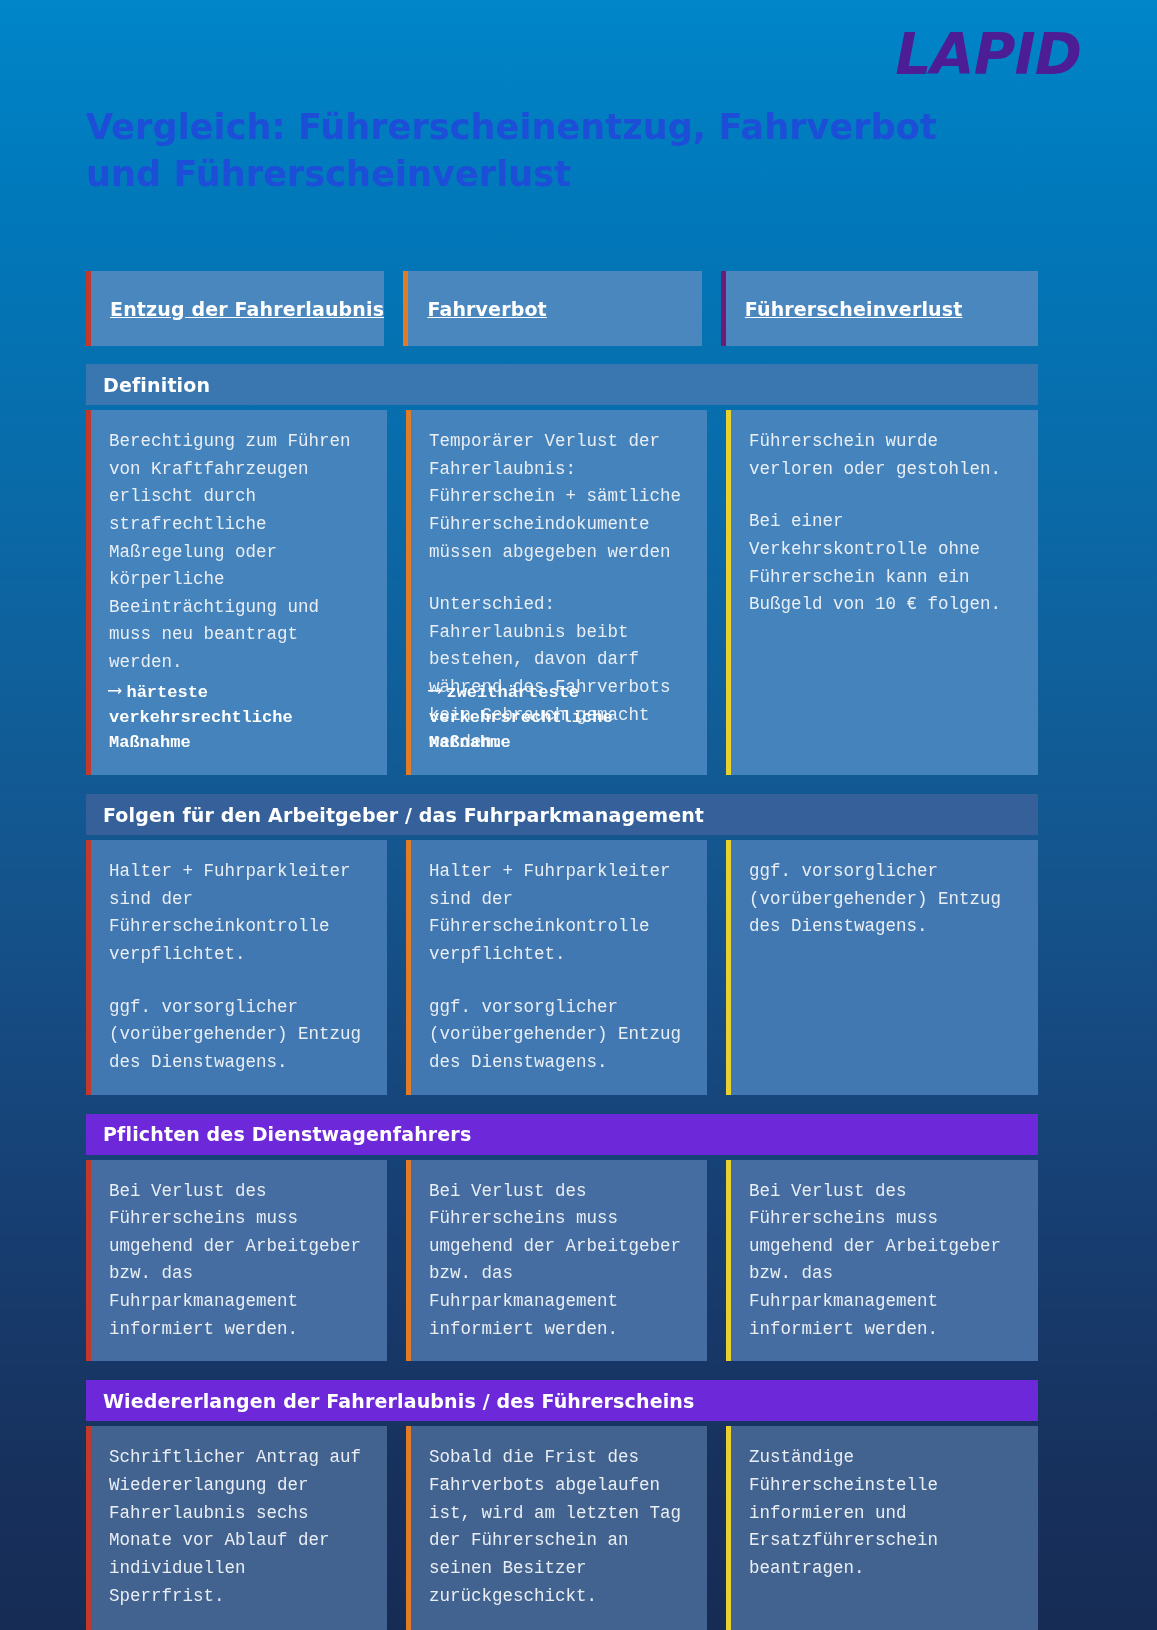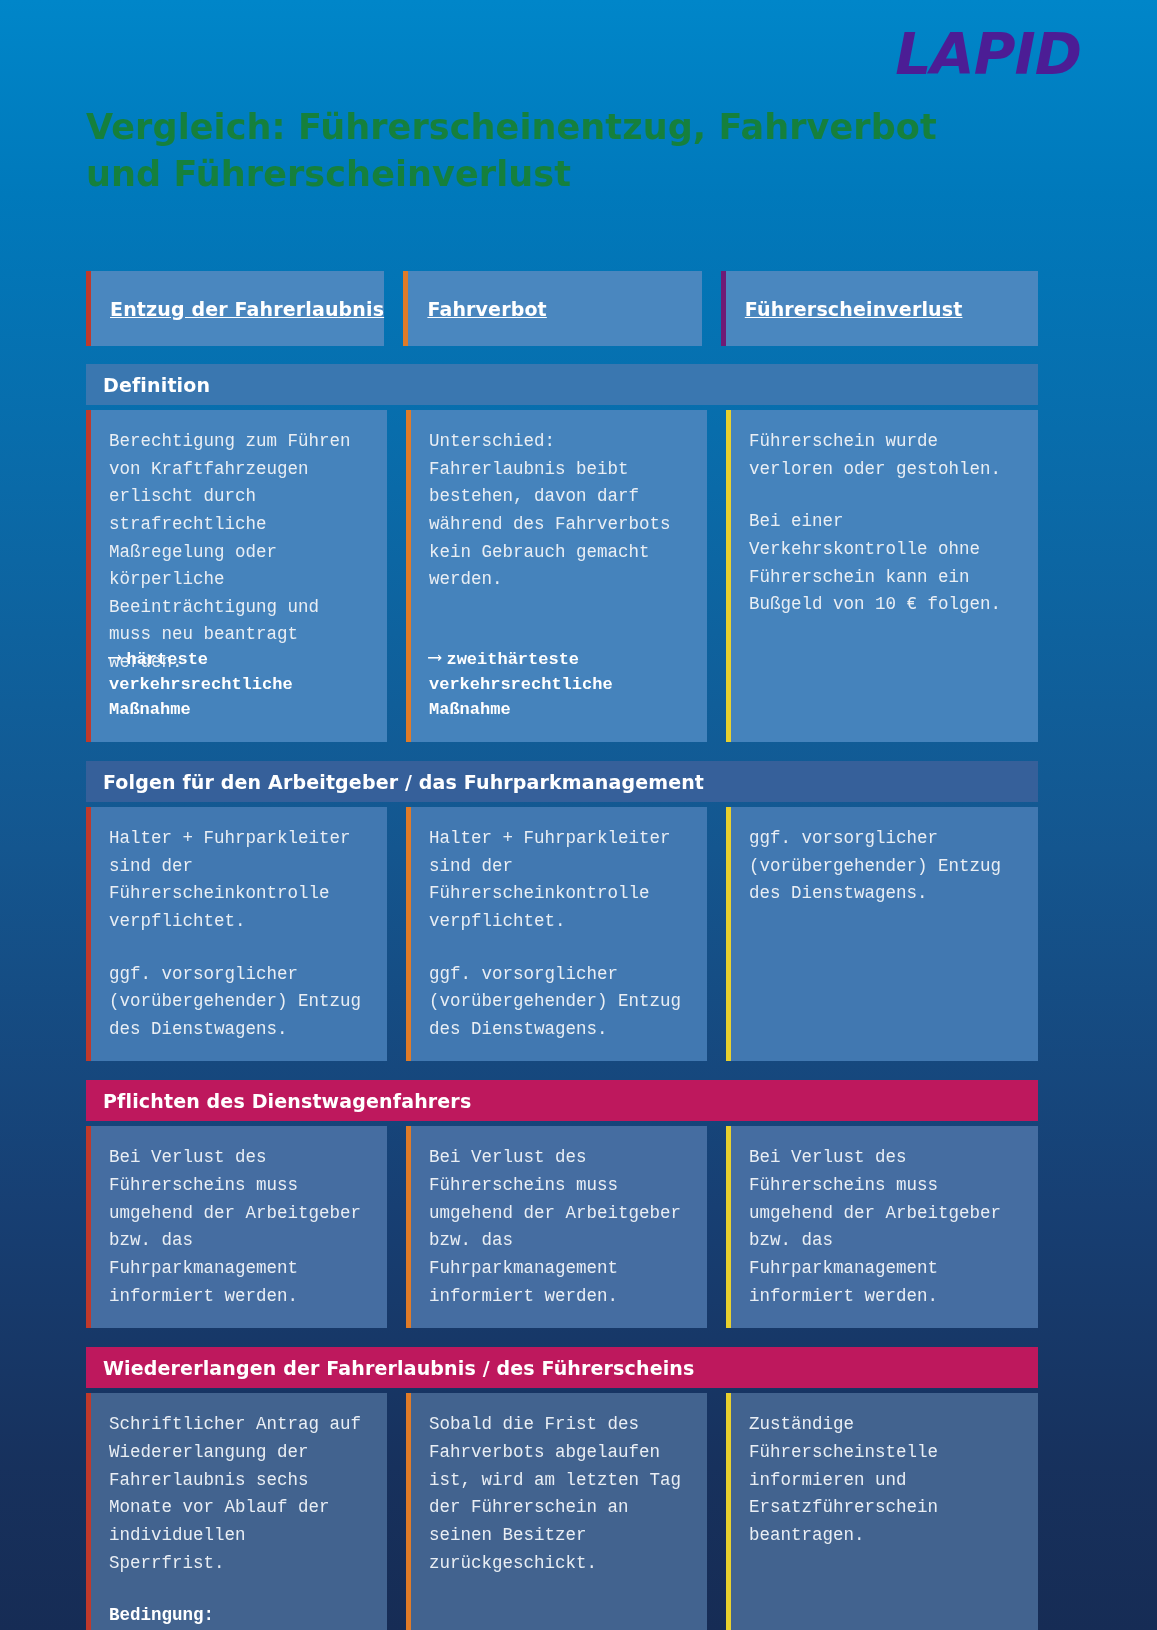--- a/index.html
+++ b/index.html
@@ -38,21 +38,21 @@
   }
 
   .page-title {
     position:absolute;
     left:86px; top:104px;
     width:880px;
     font-size:35px;
     font-weight:bold;
     line-height:1.33;
     letter-spacing:0.1px;
-    color:#15803d;
+    color:#1d4ed8;
   }
 
   
   .table {
     position:absolute;
     left:86px;
     top:271px;
     width:952px;
   }
 
@@ -84,21 +84,21 @@
     background:#3a77b0;
     height:41px;
     display:flex;
     align-items:center;
     padding-left:17px;
     font-size:19px;
     font-weight:bold;
     letter-spacing:0.15px;
   }
   .section.alt .section-title { background:#36609a; }
-  .section.alt2 .section-title { background:#be185d; }
+  .section.alt2 .section-title { background:#6d28d9; }
 
   .row {
     display:flex;
     gap:19px;
     margin-top:5px;
     font-family:Liberation Mono, monospace;
   }
 
   .cell {
     padding:18px 22px 18px 18px;
@@ -173,20 +173,21 @@
   </div>
 
   <div class="section s1">
     <div class="section-title">Definition</div>
     <div class="row">
       <div class="cell c1">
         <p>Berechtigung zum Führen von Kraftfahrzeugen erlischt durch strafrechtliche Maßregelung oder körperliche Beeinträchtigung und muss neu beantragt werden.</p>
         <div class="callout"><span class="arrow">⟶</span><span>härteste verkehrsrechtliche Maßnahme</span></div>
       </div>
       <div class="cell c2">
+        <p>Temporärer Verlust der Fahrerlaubnis: Führerschein + sämtliche Führerscheindokumente müssen abgegeben werden</p>
         <p>Unterschied: Fahrerlaubnis beibt bestehen, davon darf während des Fahrverbots kein Gebrauch gemacht werden.</p>
         <div class="callout"><span class="arrow">⟶</span><span>zweithärteste verkehrsrechtliche Maßnahme</span></div>
       </div>
       <div class="cell c3">
         <p>Führerschein wurde verloren oder gestohlen.</p>
         <p>Bei einer Verkehrskontrolle ohne Führerschein kann ein Bußgeld von 10 € folgen.</p>
       </div>
     </div>
   </div>
 

